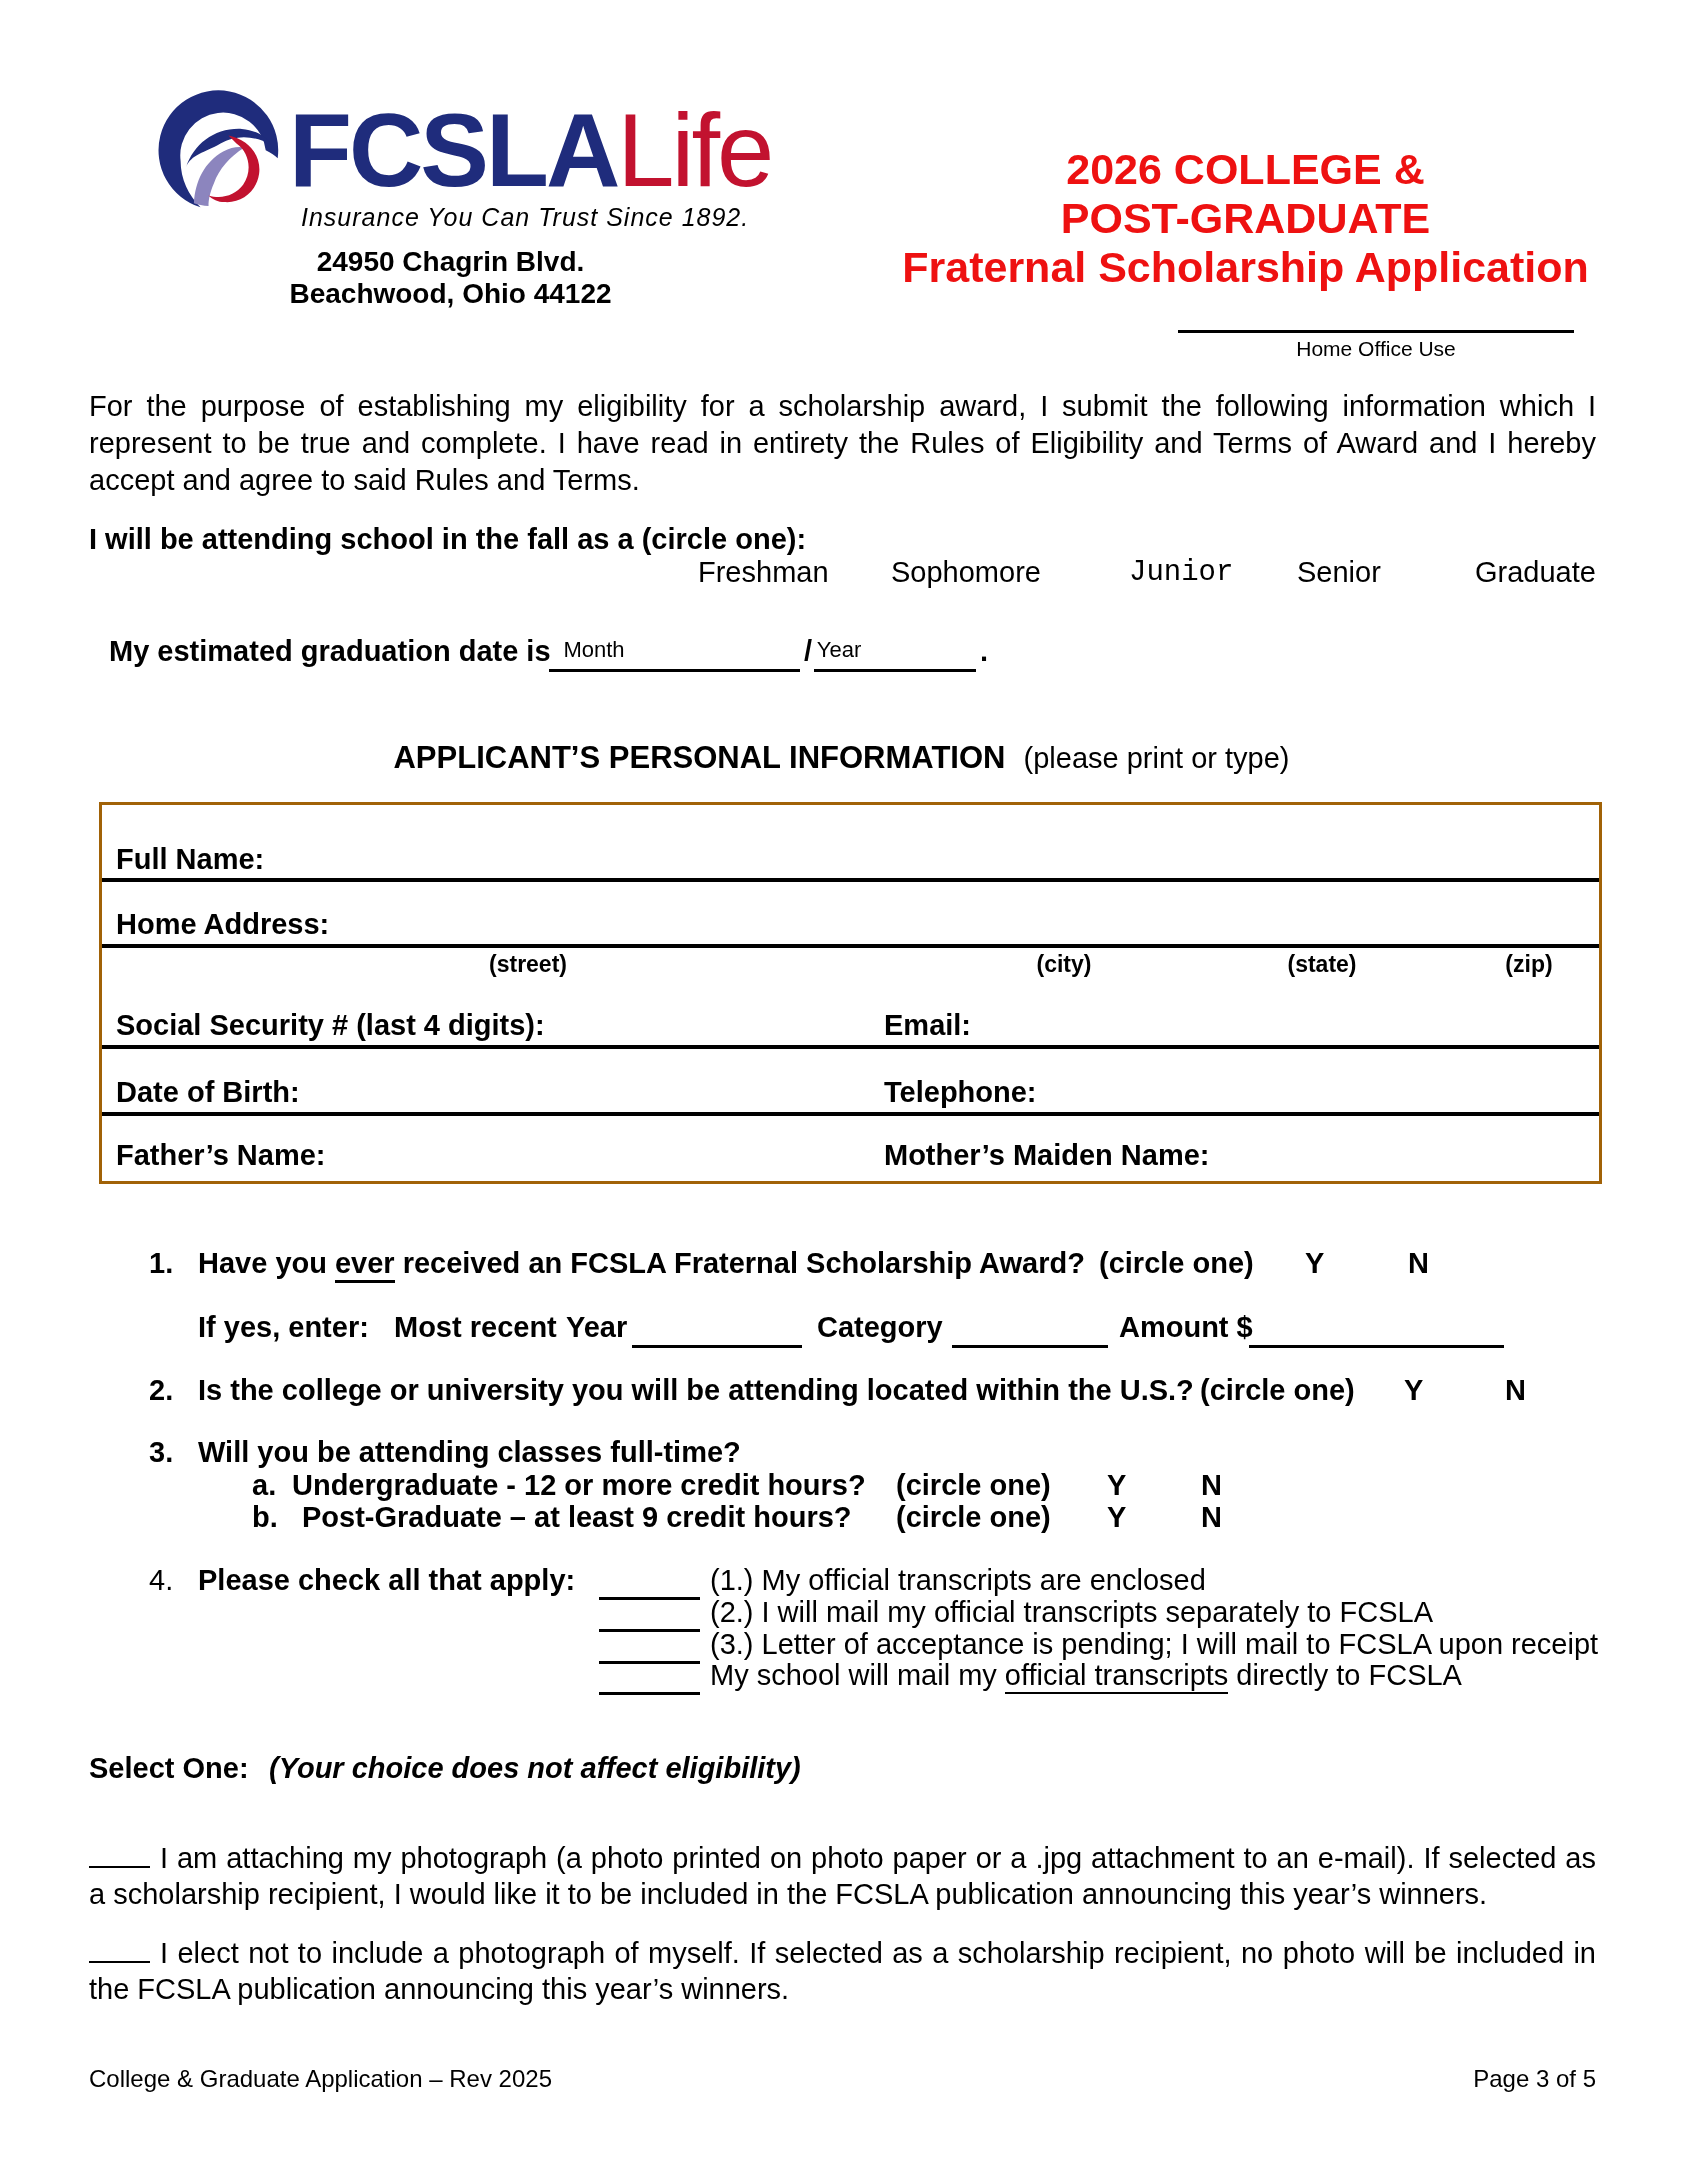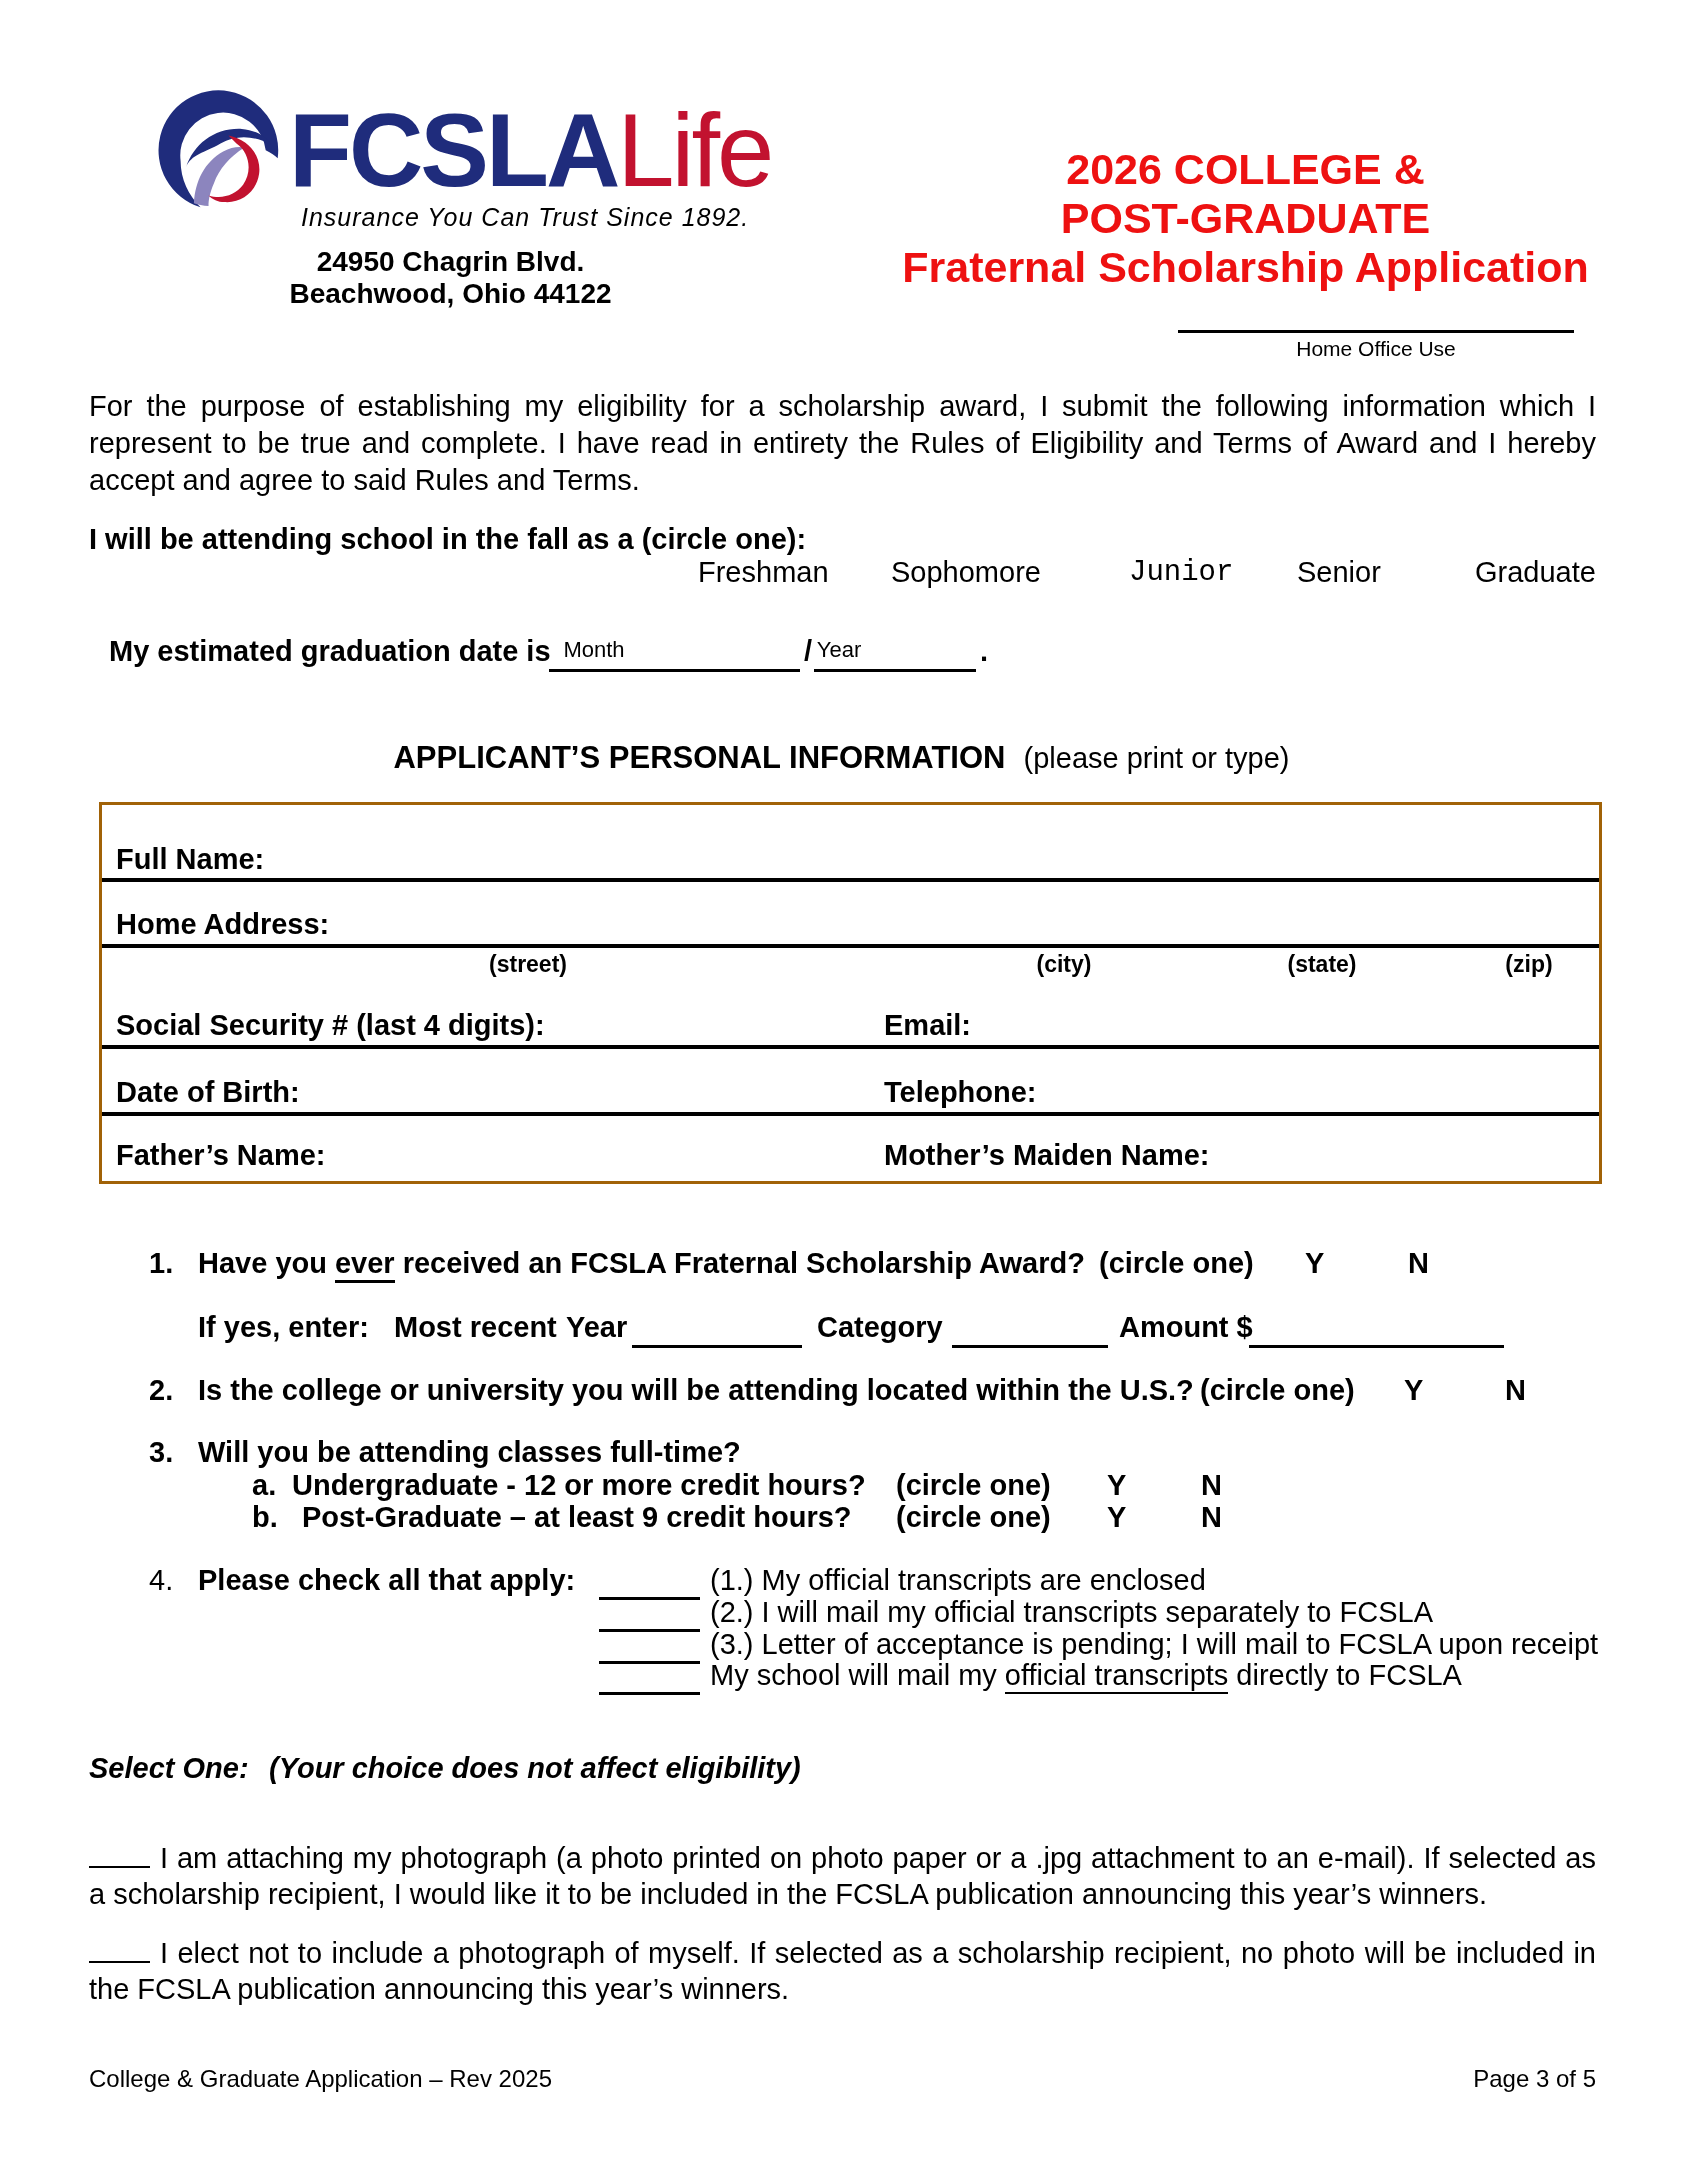--- a/index.html
+++ b/index.html
@@ -207,21 +207,21 @@
   <div class="item-line" style="top:1628px;">
     <span class="blank-under"></span>
     <span class="itext"><span class="mr7">(3.)</span><span>Letter of acceptance is pending; I will mail to FCSLA upon receipt</span></span>
   </div>
   <div class="item-line" style="top:1659px;">
     <span class="blank-under"></span>
     <span class="itext"><span class="mr7">My school will mail my</span><span class="ul2 mr7">official transcripts</span><span>directly to FCSLA</span></span>
   </div>
 
   <div class="line" style="left:0; top:1752px; width:1683px;">
-    <span class="b" style="left:89px;font-style:italic;">Select One:</span>
+    <span class="b" style="left:89px;">Select One:</span>
     <span class="b" style="left:269px; font-style:italic;">(Your choice does not affect eligibility)</span>
   </div>
 
   <div class="para" style="top:1812px;">
     <span class="pblank"></span><span>I am attaching my photograph (a photo printed on photo paper or a .jpg attachment to an e-mail). If selected as a scholarship recipient, I would like it to be included in the FCSLA publication announcing this year’s winners.</span>
   </div>
 
   <div class="para" style="top:1907px;">
     <span class="pblank"></span><span>I elect not to include a photograph of myself. If selected as a scholarship recipient, no photo will be included in the FCSLA publication announcing this year’s winners.</span>
   </div>

